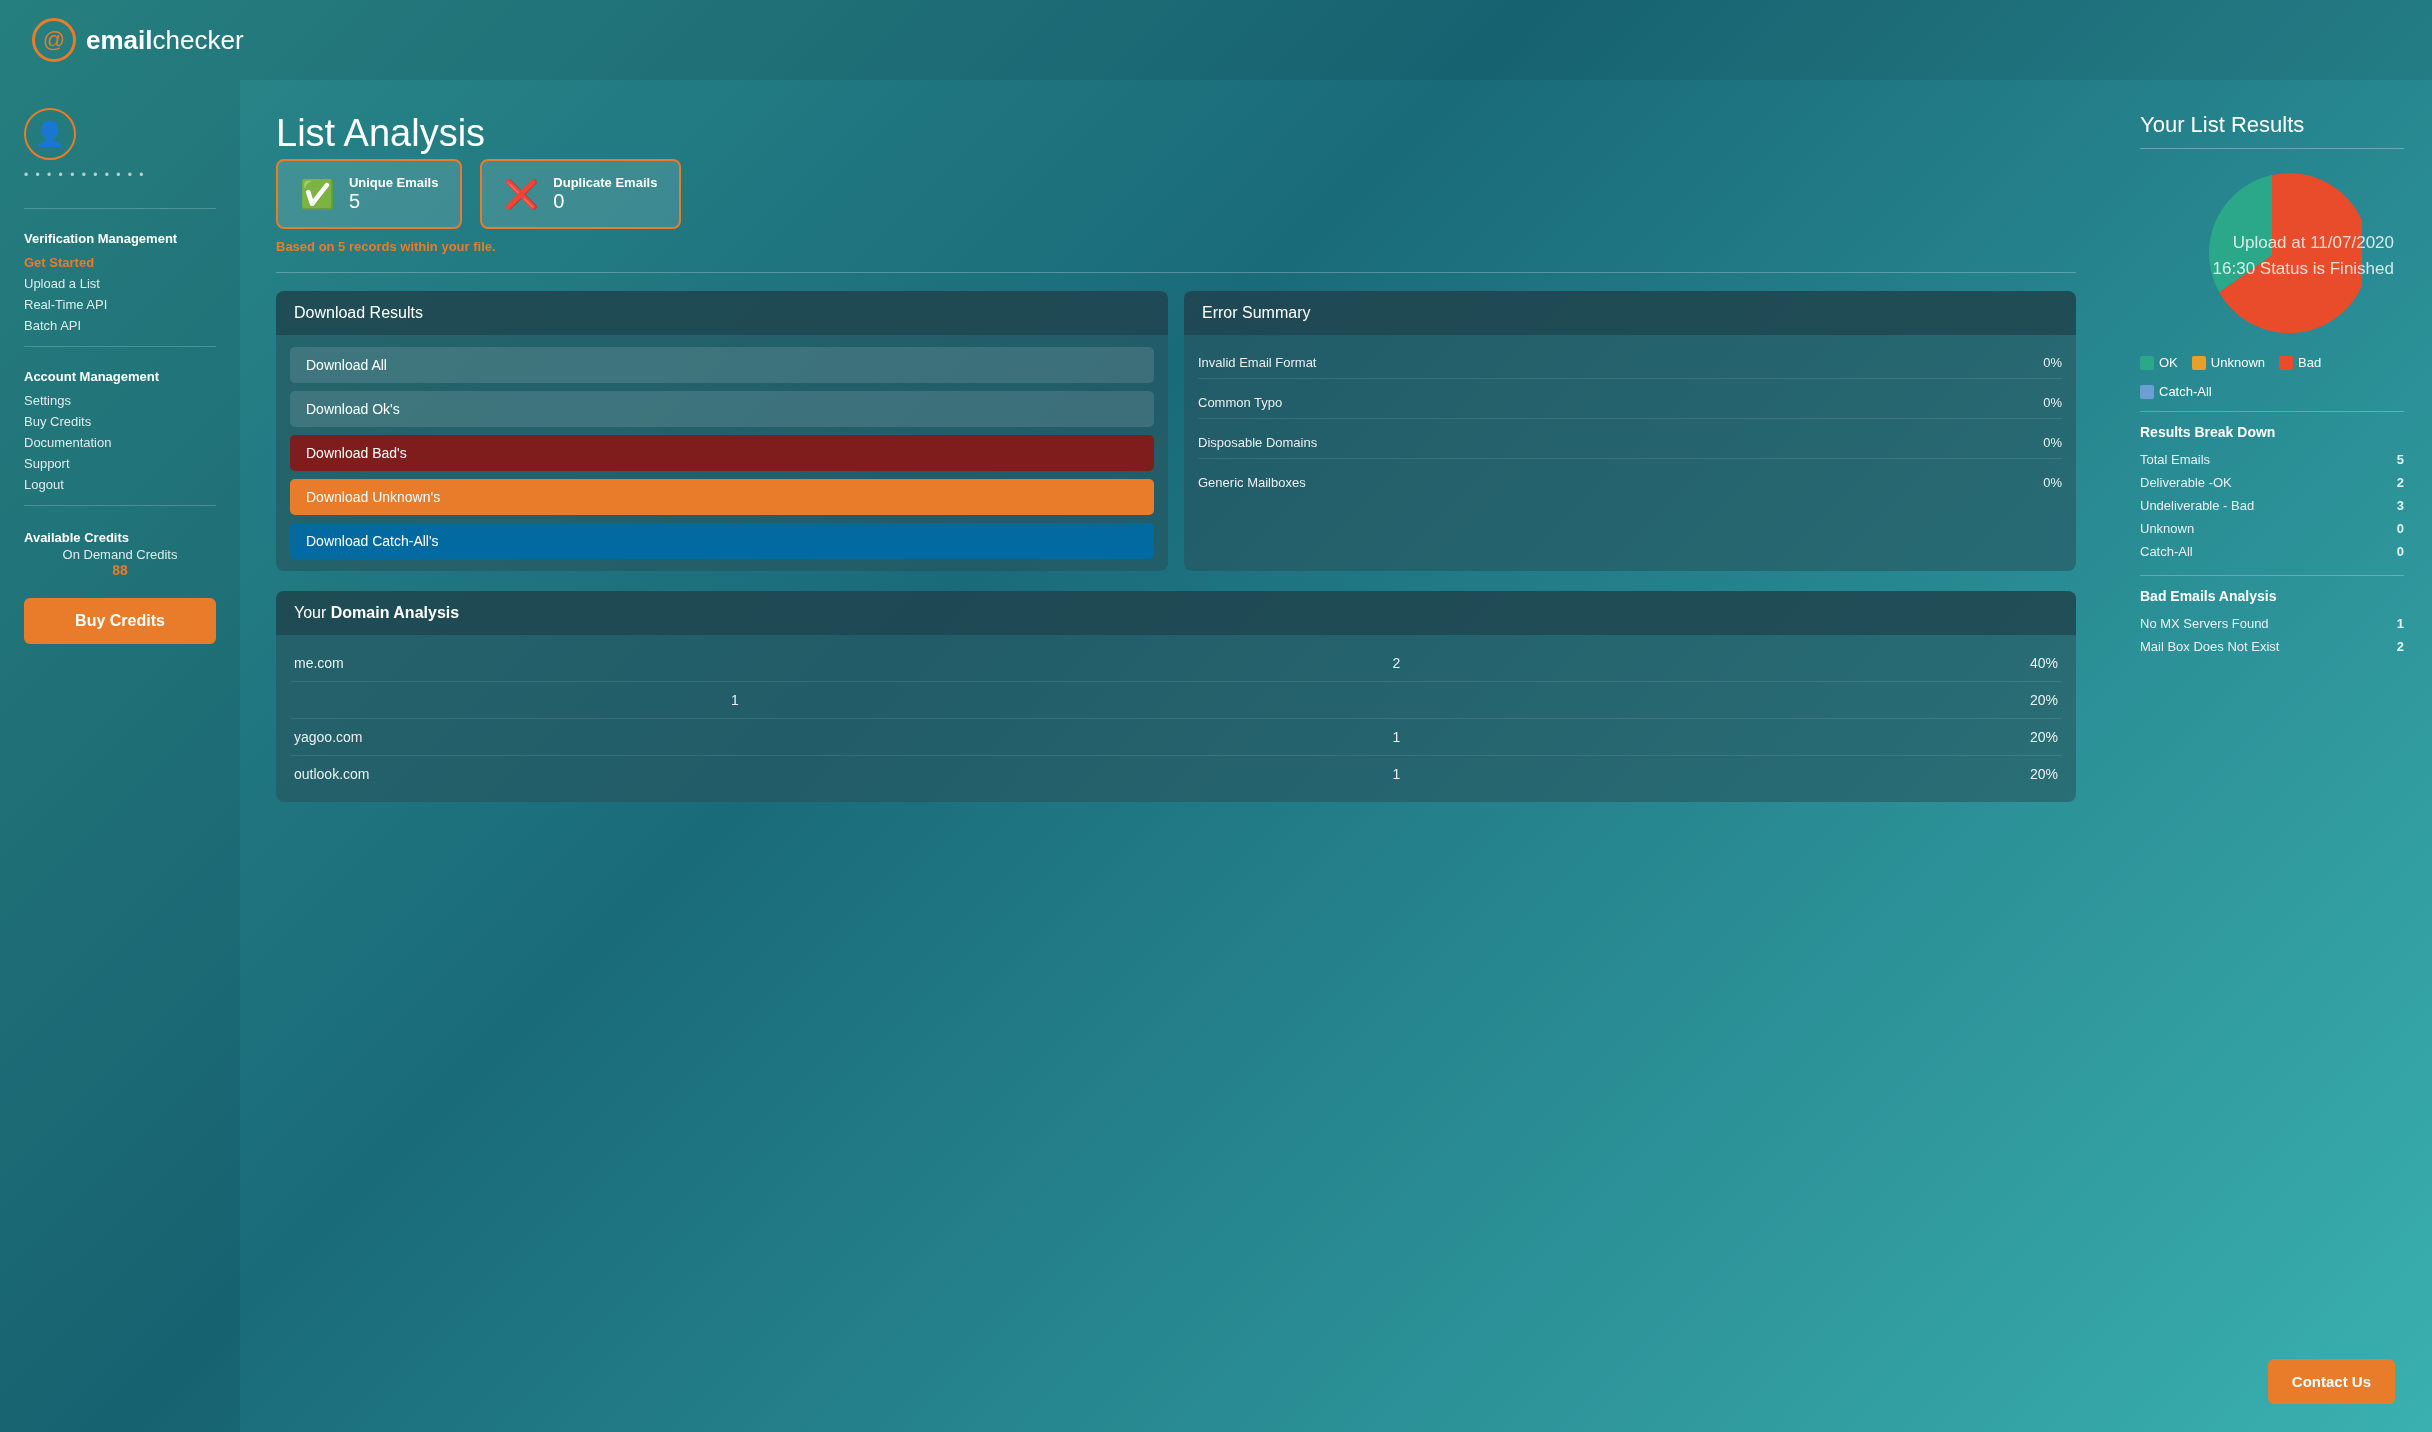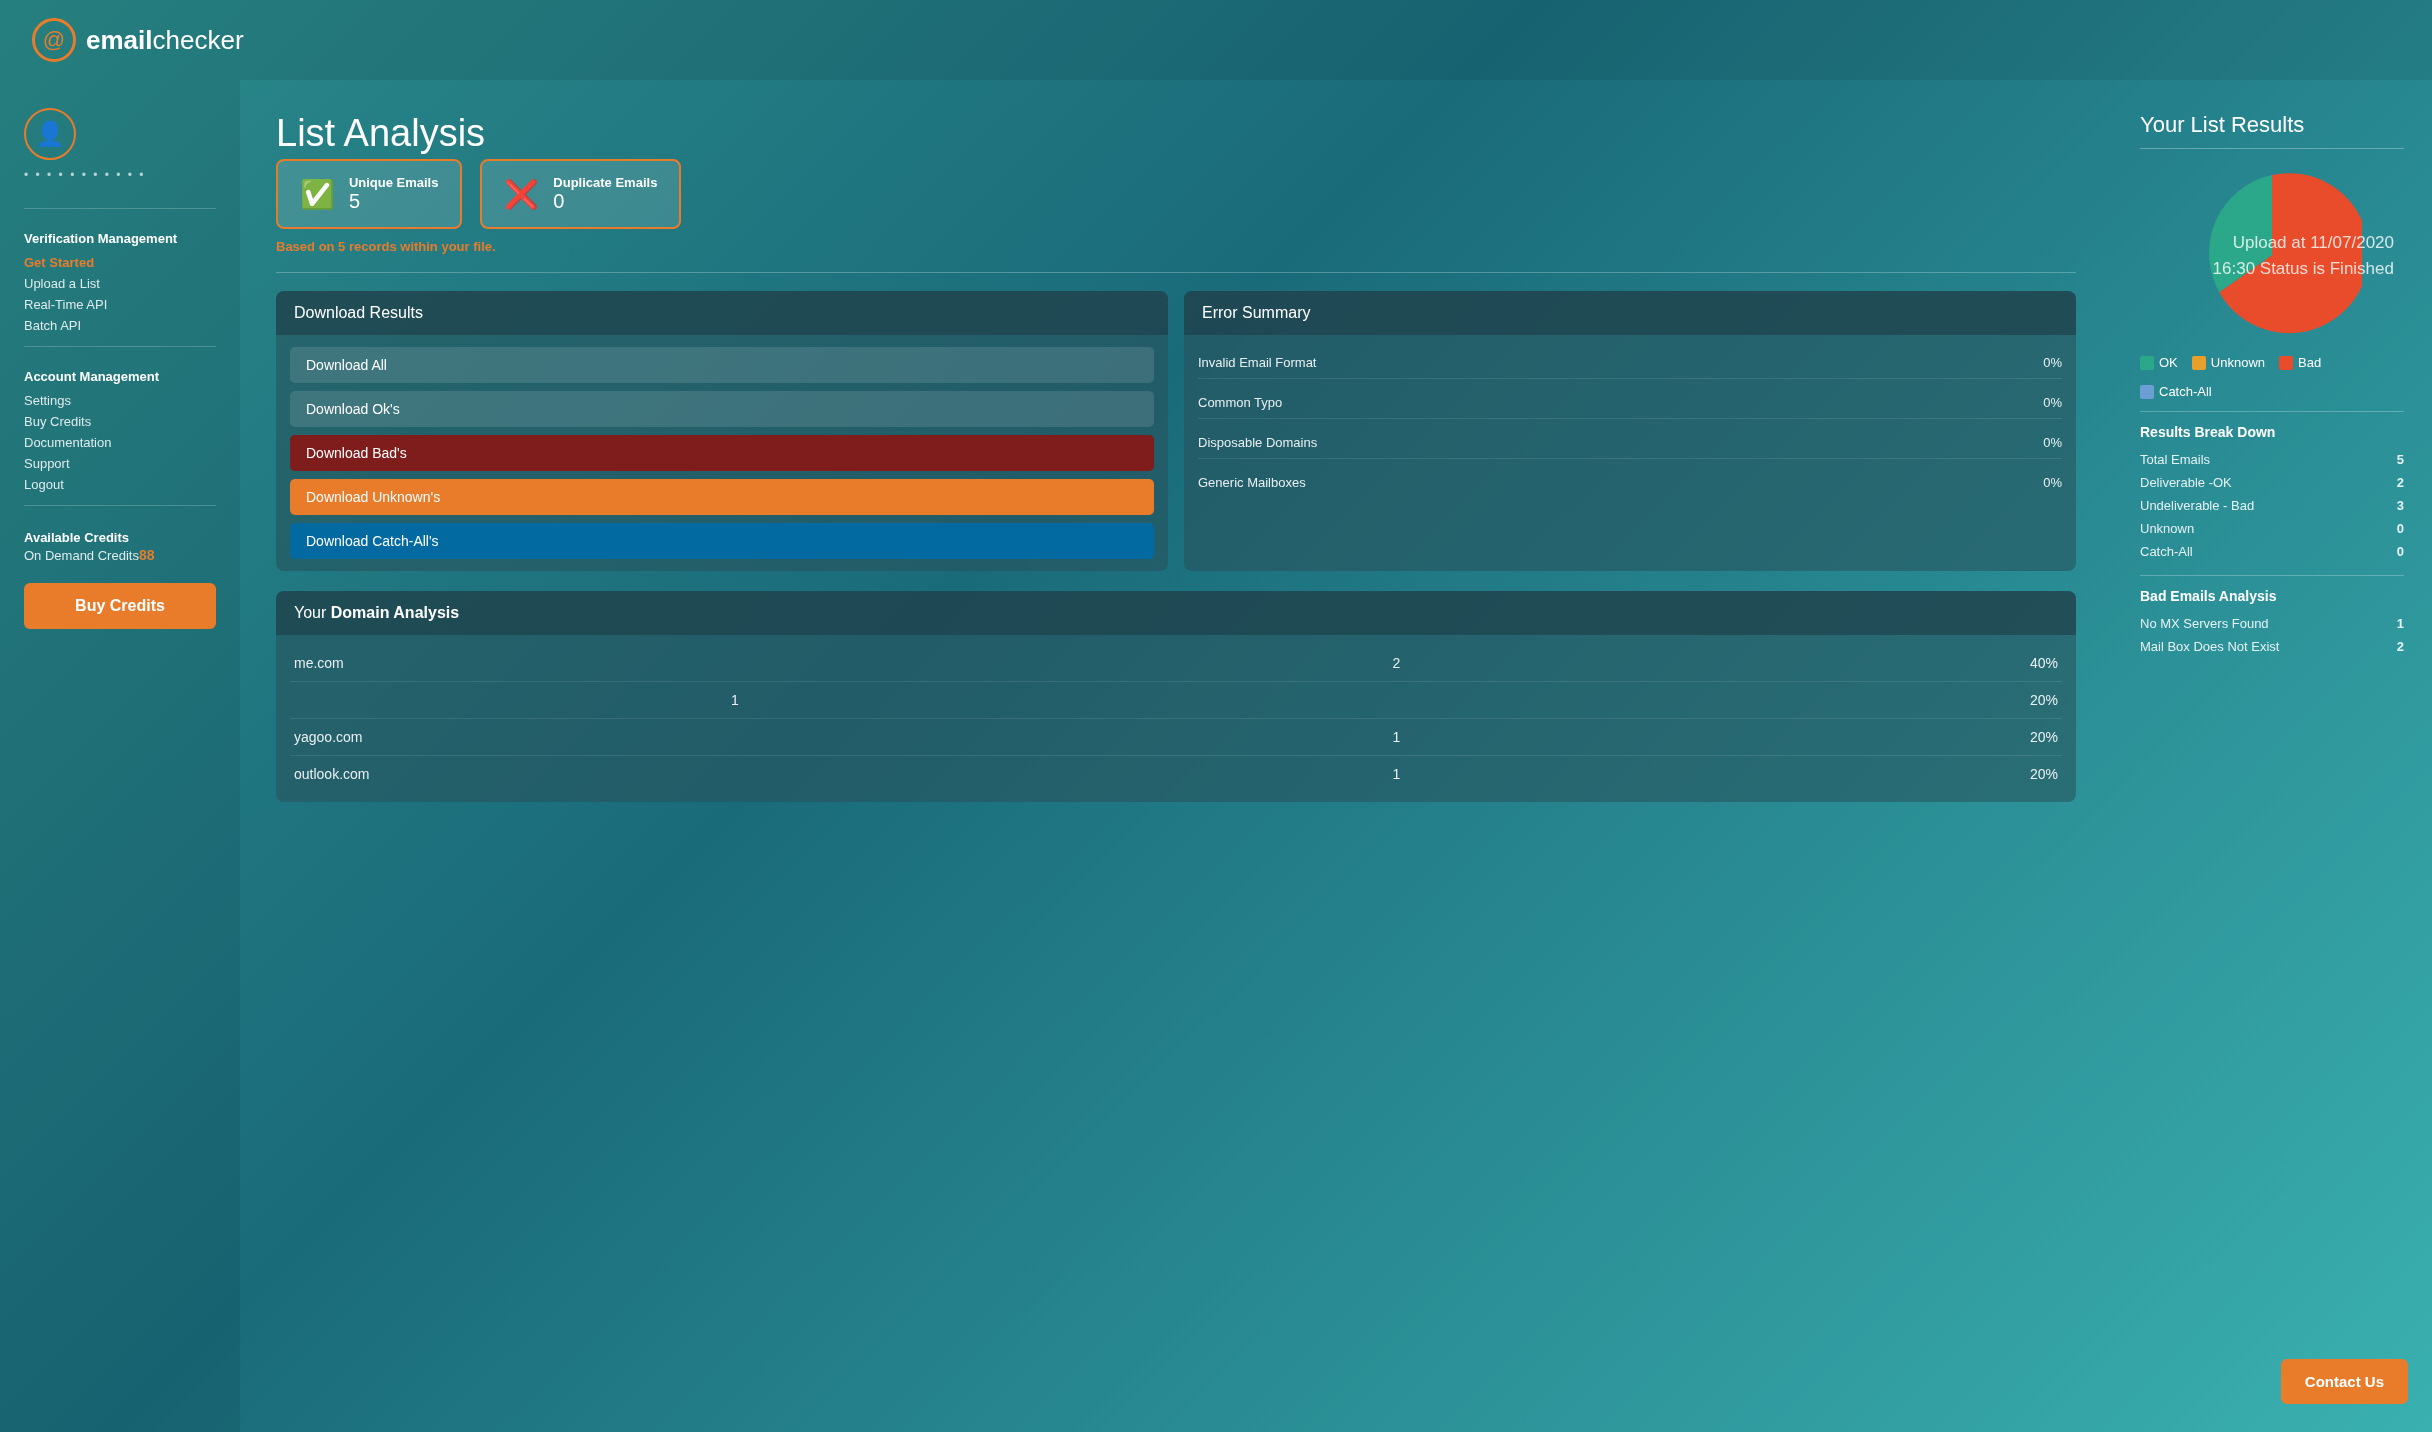--- a/index.html
+++ b/index.html
@@ -103,24 +103,26 @@
     }
     .available-credits-label {
       font-weight: 700;
       font-size: 13px;
       color: #fff;
       margin-top: 14px;
       margin-bottom: 2px;
     }
     .on-demand-credits-row {
       display: flex;
+      justify-content: space-between;
       align-items: center;
       font-size: 13px;
       color: rgba(255,255,255,0.85);
       margin-bottom: 16px;
+      flex-direction: column;
     }
     .credits-count {
       color: #e87c2b;
       font-weight: 700;
       font-size: 14px;
     }
     .buy-credits-btn {
       background: #e87c2b;
       color: #fff;
       border: none;
@@ -357,21 +359,21 @@
       padding: 4px 0;
     }
     .breakdown-row span:last-child {
       font-weight: 600;
     }
 
     
     .contact-us-btn {
       position: fixed;
       bottom: 28px;
-      right: 24px;
+      right: 37px;
       background: #e87c2b;
       color: #fff;
       border: none;
       border-radius: 6px;
       padding: 14px 24px;
       font-size: 15px;
       font-weight: 600;
       cursor: pointer;
       z-index: 100;
     }

